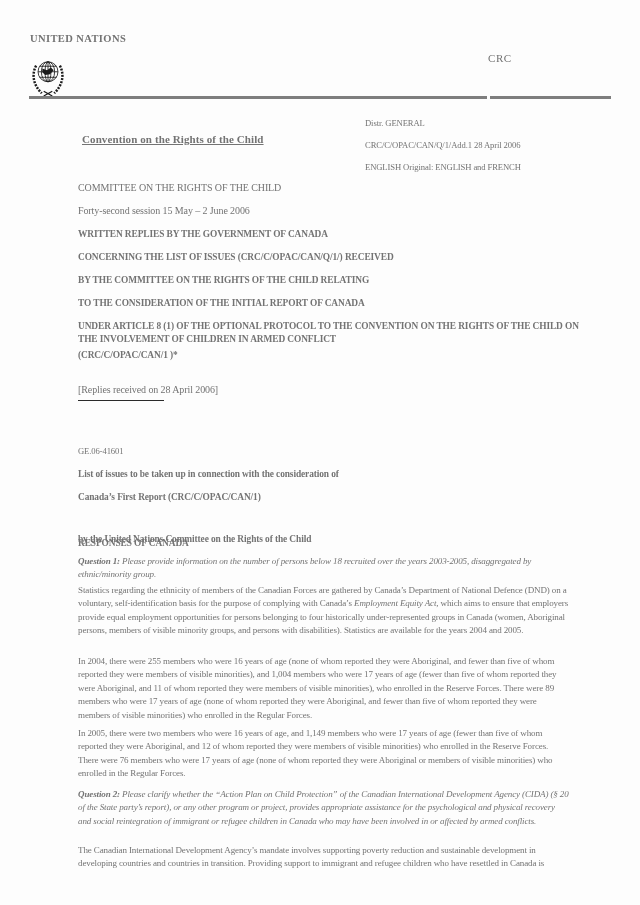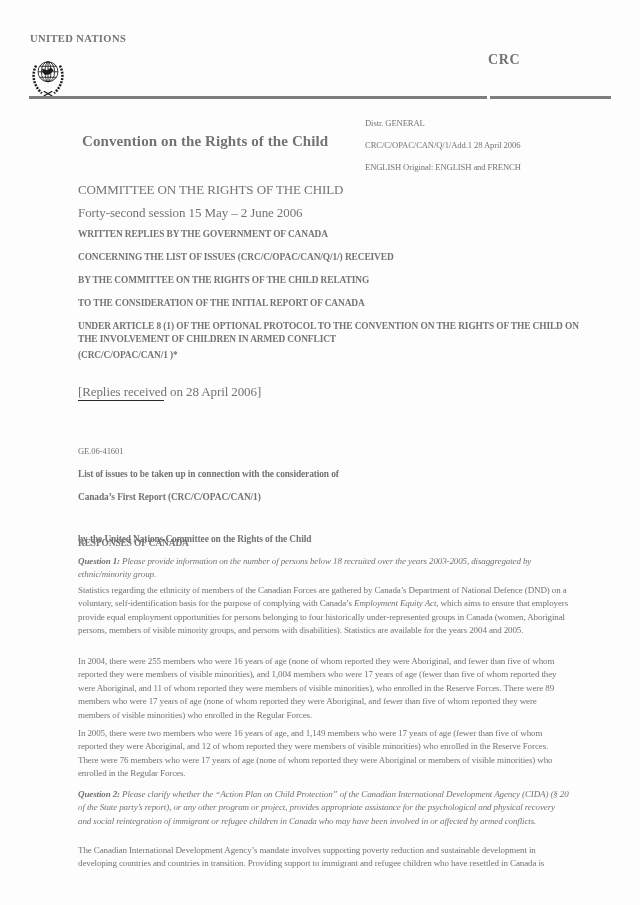--- a/index.html
+++ b/index.html
@@ -5,24 +5,24 @@
   html,body{margin:0;padding:0;background:#ffffff;}
   .page{
     position:relative;width:640px;height:905px;margin:0 auto;background:#fdfdfd;
     font-family:"Liberation Serif", serif;color:#737373;overflow:hidden;
     outline:1px solid #d9d9d9;
   }
   .abs{position:absolute;left:78px;}
   .i{font-style:italic;}
   .bi{font-weight:bold;font-style:italic;}
   .orgname{font-size:10.5px;font-weight:bold;letter-spacing:0.4px;}
-  .crc{font-size:14px;font-weight:bold;letter-spacing:0.6px;}
-  .title{font-size:15px;font-weight:bold;letter-spacing:0.1px;white-space:nowrap;}
+  .crc{font-size:11px;font-weight:normal;letter-spacing:0.6px;}
+  .title{font-size:11px;font-weight:bold;letter-spacing:0.1px;white-space:nowrap;text-decoration:underline;}
   .info{font-size:8.6px;letter-spacing:-0.1px;white-space:nowrap;}
-  .t{font-size:13px;letter-spacing:-0.1px;white-space:nowrap;}
+  .t{font-size:10px;letter-spacing:-0.1px;white-space:nowrap;}
   .h{font-size:9.4px;font-weight:bold;letter-spacing:-0.1px;white-space:nowrap;}
   .hwrap{font-size:9.4px;font-weight:bold;letter-spacing:-0.1px;line-height:13.4px;width:505px;}
   .body{font-size:9px;line-height:13.4px;letter-spacing:-0.12px;width:492px;}
   .small{font-size:8.3px;line-height:13px;letter-spacing:-0.1px;width:498px;}
   .rule{position:absolute;top:96px;height:3px;background:#7e7e7e;}
   .fnrule{position:absolute;left:78px;top:400px;width:86px;border-top:1px solid #2a2a2a;}
 </style>
 </head>
 <body>
 

